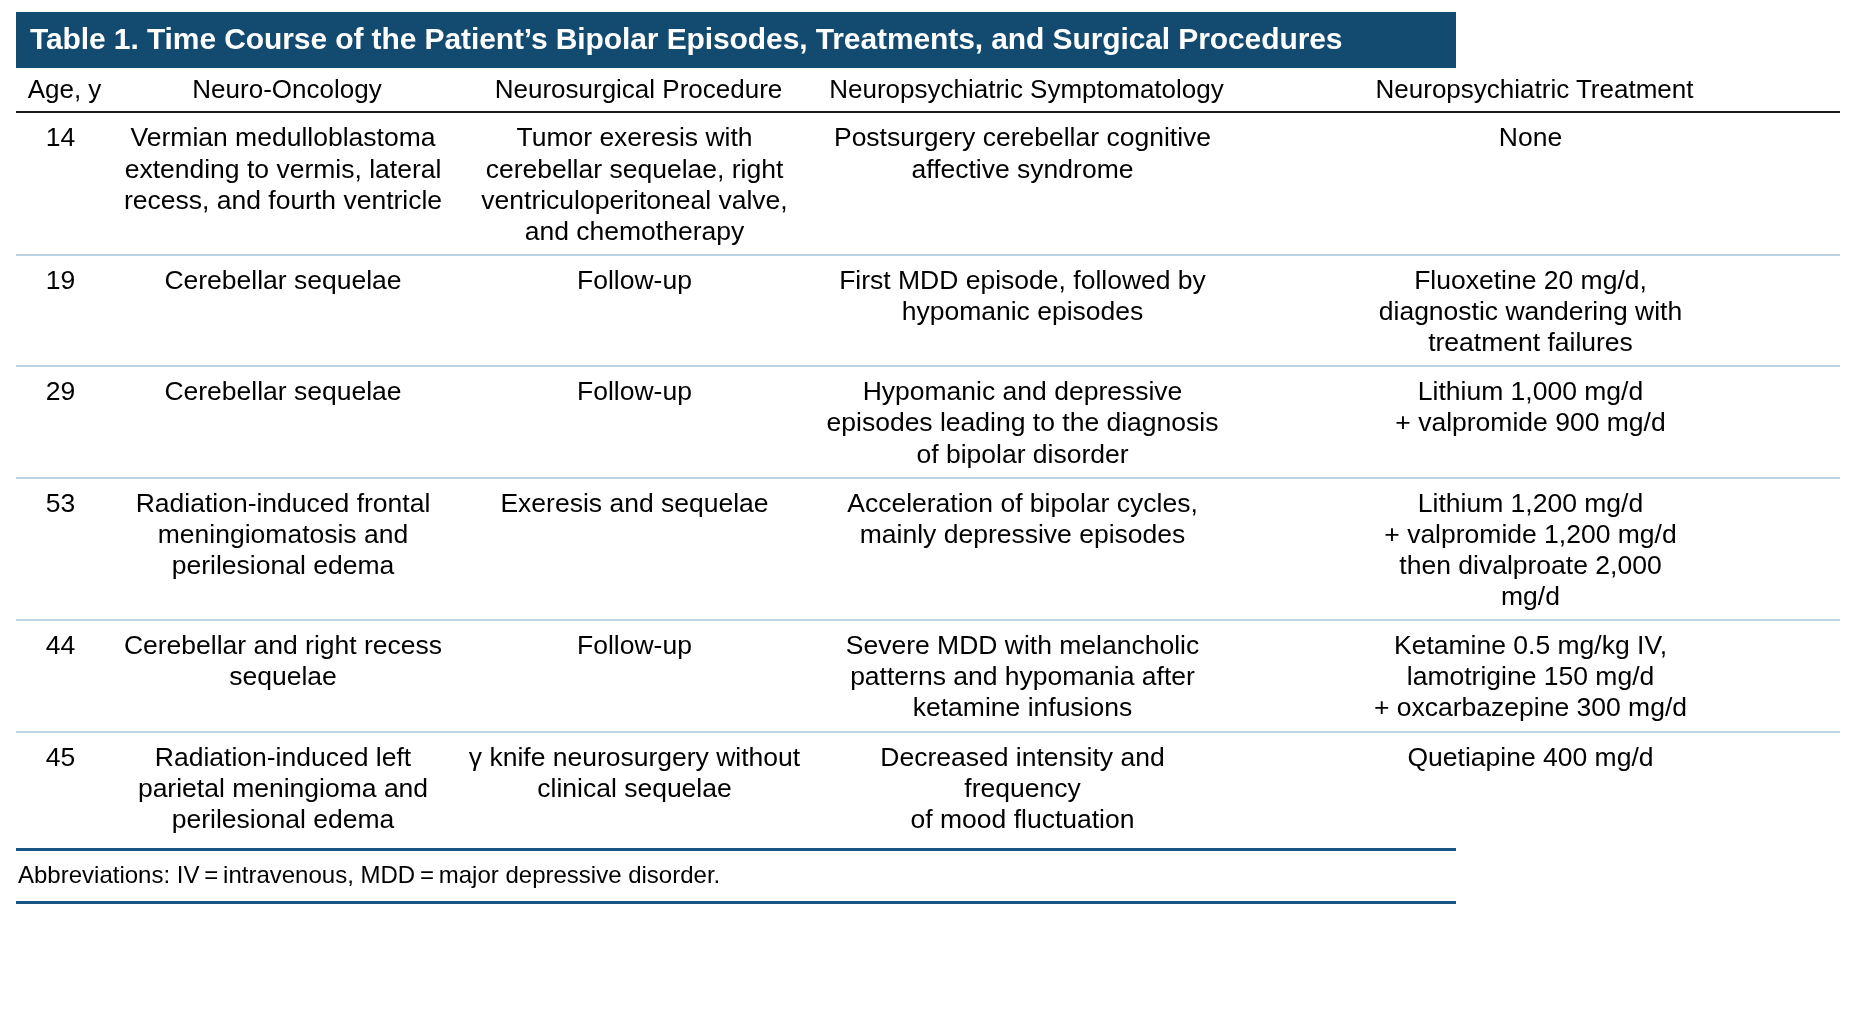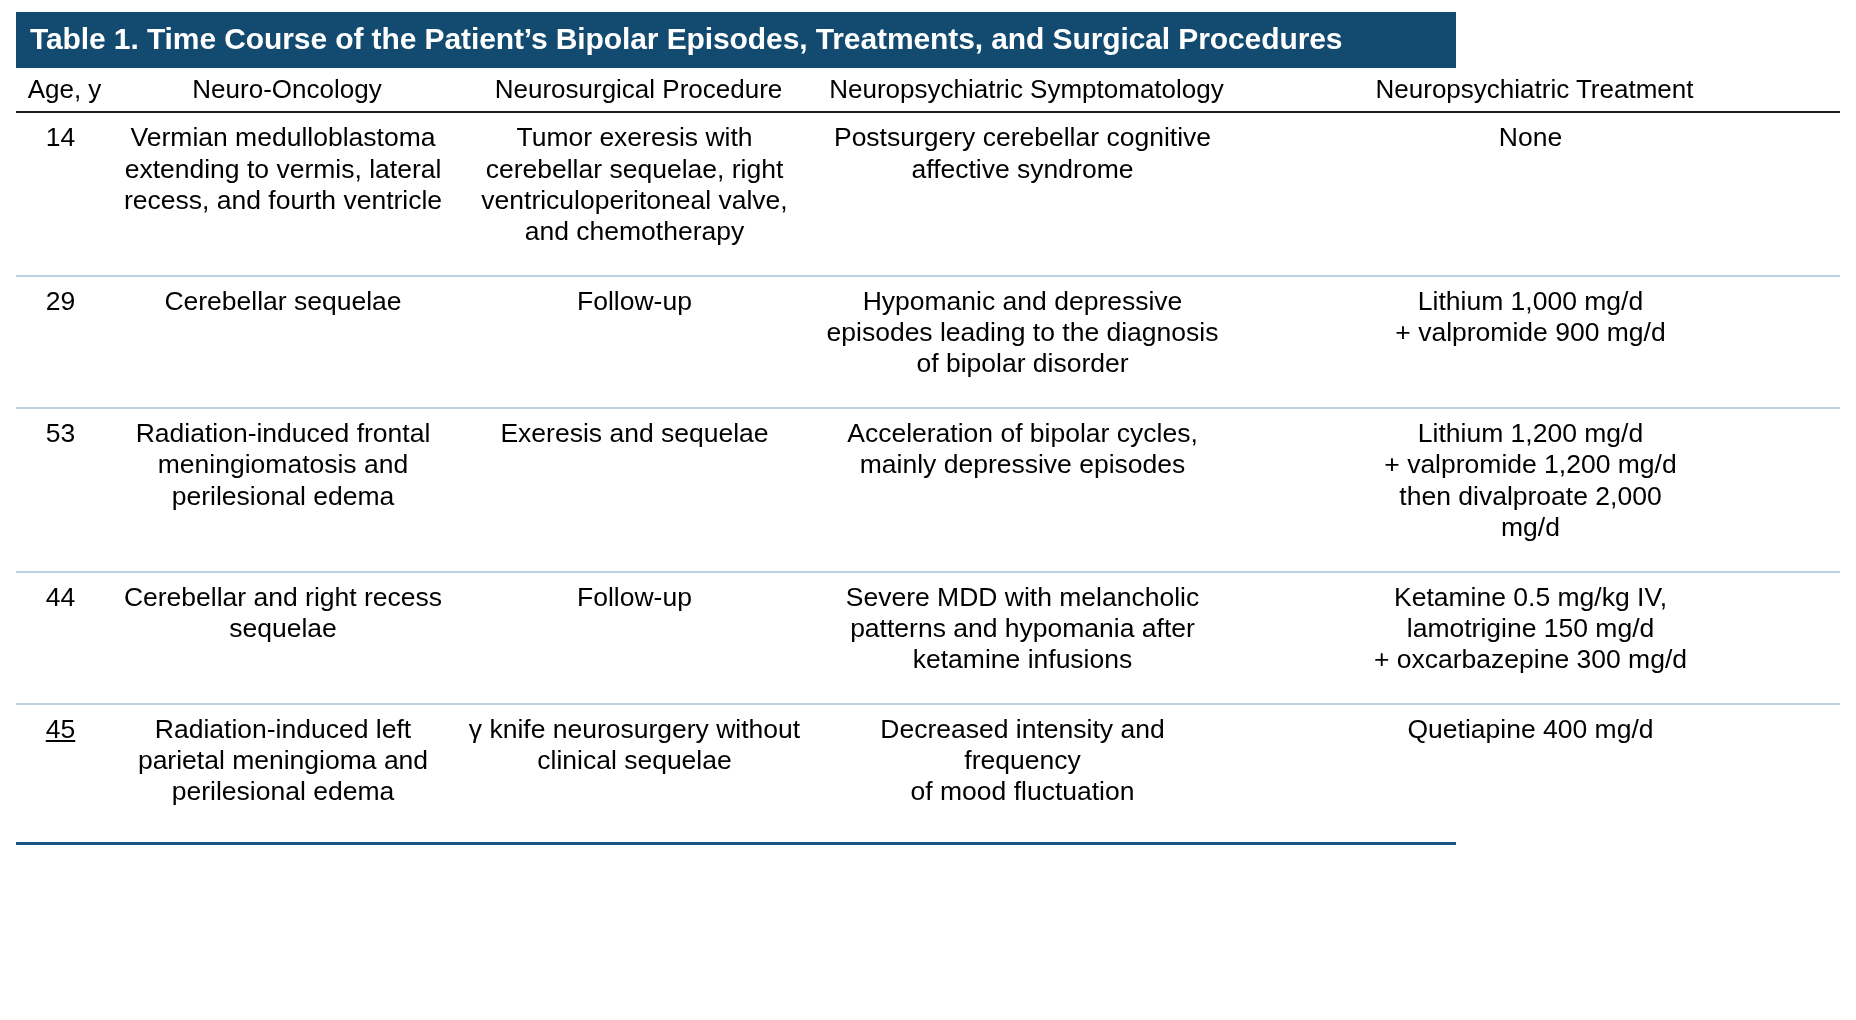--- a/index.html
+++ b/index.html
@@ -59,21 +59,21 @@
     line-height: 1.1;
     border-bottom: 2.5px solid #1b1b1b;
     white-space: nowrap;
   }
   .colhead-row th.c-age-h   { padding-left: 2px; }
 
   
   .grid tbody td {
     font-size: 26.5px;
     line-height: 1.175;
-    padding: 9px 18px 28px 2px;
+    padding: 9px 18px 7px 2px;
     border-bottom: 2px solid #bcd3e4;
   }
   .grid tbody tr:last-child td {
     border-bottom: none;
   }
 
   
   .footnote-rule-top {
     border-top: 3px solid #1b5584;
     margin-top: 6px;
@@ -117,20 +117,30 @@
 recess, and fourth ventricle</td>
         <td style="white-space: pre-line; margin-top: 48px;">Tumor exeresis with
 cerebellar sequelae, right
 ventriculoperitoneal valve,
 and chemotherapy</td>
         <td style="white-space: pre-line; margin-left: 21px;">Postsurgery cerebellar cognitive
 affective syndrome</td>
         <td style="white-space: pre-line;">None</td>
       </tr>
       <tr>
+        <td style="white-space: pre-line;">19</td>
+        <td style="white-space: pre-line;">Cerebellar sequelae</td>
+        <td style="white-space: pre-line;">Follow-up</td>
+        <td style="white-space: pre-line;">First MDD episode, followed by
+hypomanic episodes</td>
+        <td style="white-space: pre-line;">Fluoxetine 20 mg/d,
+diagnostic wandering with
+treatment failures</td>
+      </tr>
+      <tr>
         <td style="white-space: pre-line;">29</td>
         <td style="white-space: pre-line;">Cerebellar sequelae</td>
         <td style="white-space: pre-line;">Follow-up</td>
         <td style="white-space: pre-line;">Hypomanic and depressive
 episodes leading to the diagnosis
 of bipolar disorder</td>
         <td style="white-space: pre-line;">Lithium 1,000 mg/d
 + valpromide 900 mg/d</td>
       </tr>
       <tr>
@@ -152,28 +162,29 @@
 sequelae</td>
         <td style="white-space: pre-line;">Follow-up</td>
         <td style="white-space: pre-line;">Severe MDD with melancholic
 patterns and hypomania after
 ketamine infusions</td>
         <td style="white-space: pre-line; margin-top: 36px;">Ketamine 0.5 mg/kg IV,
 lamotrigine 150 mg/d
 + oxcarbazepine 300 mg/d</td>
       </tr>
       <tr>
-        <td style="white-space: pre-line; text-decoration: underline;">45</td>
+        <td style="white-space: pre-line;">45</td>
         <td style="white-space: pre-line;">Radiation-induced left
 parietal meningioma and
 perilesional edema</td>
         <td style="white-space: pre-line;">γ knife neurosurgery without
 clinical sequelae</td>
         <td style="white-space: pre-line;">Decreased intensity and frequency
 of mood fluctuation</td>
         <td style="white-space: pre-line;">Quetiapine 400 mg/d</td>
       </tr>
     </tbody>
   </table>
 
   <div class="footnote-rule-top"></div>
+  <div class="footnote">Abbreviations: IV = intravenous, MDD = major depressive disorder.</div>
 
 </div>
 
 </body></html>

